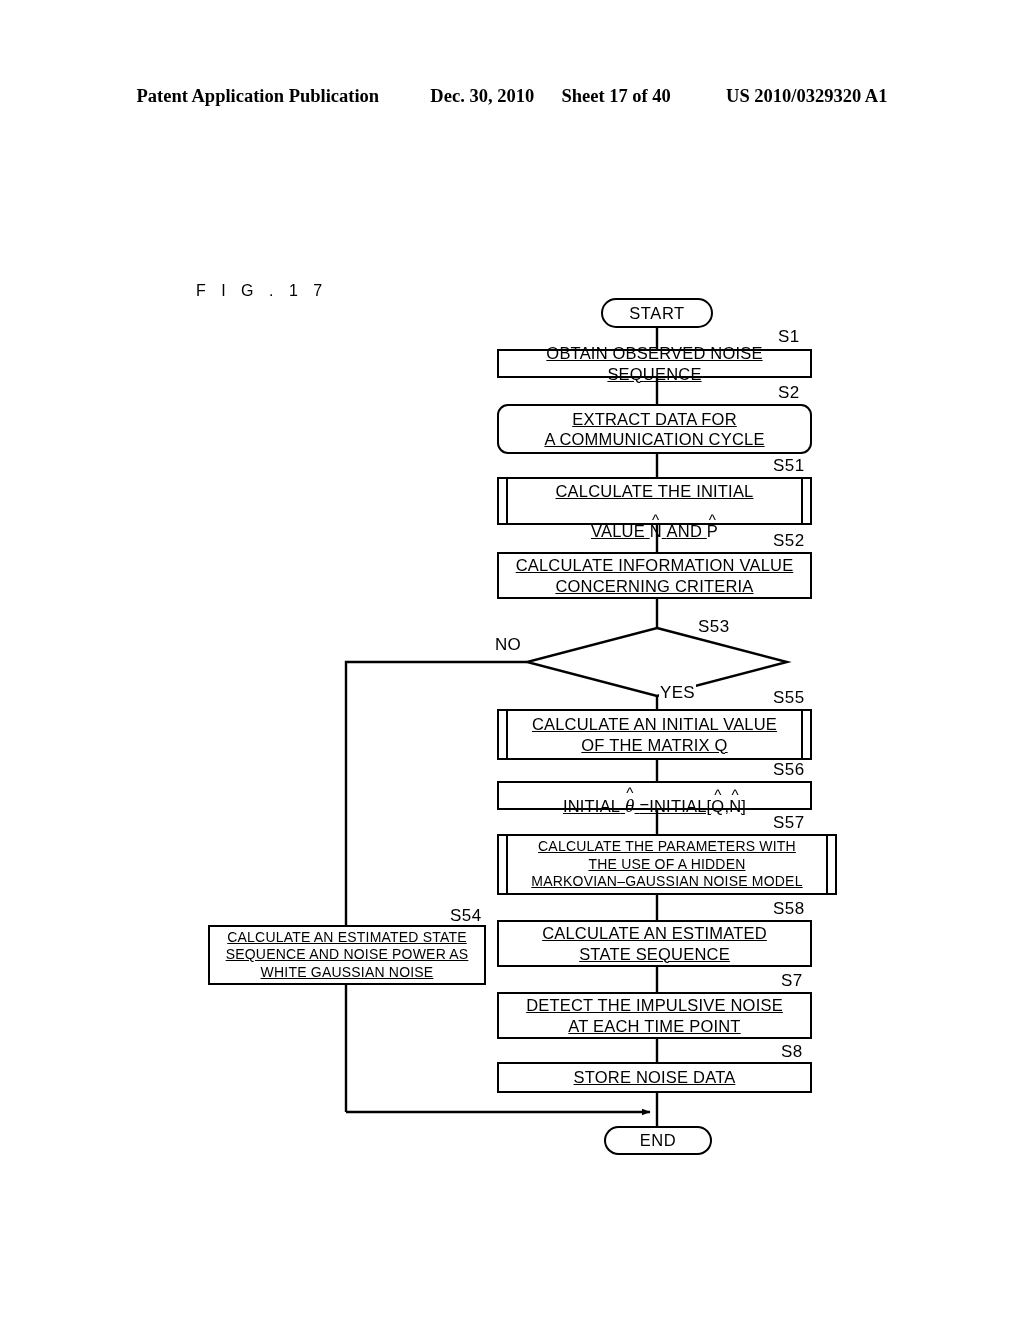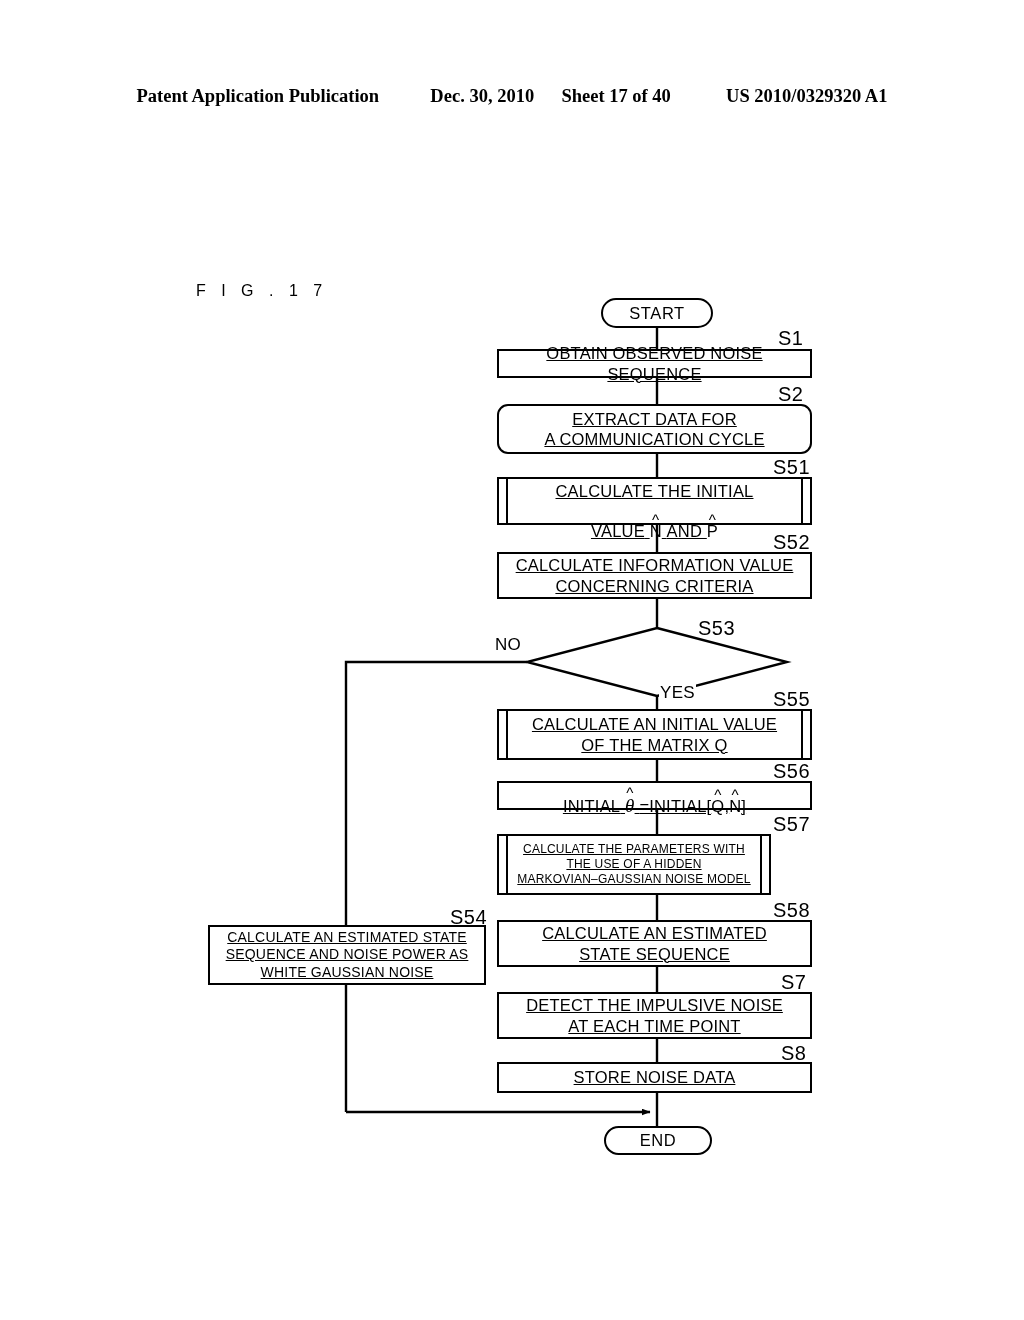--- a/index.html
+++ b/index.html
@@ -103,21 +103,21 @@
     align-items: center;
     justify-content: center;
     font-family: "Liberation Sans", sans-serif;
     font-size: 16.5px;
     letter-spacing: 0.6px;
   }
 
   .step-tag {
     position: absolute;
     font-family: "Liberation Sans", sans-serif;
-    font-size: 20px;
+    font-size: 17px;
     letter-spacing: 0.5px;
     white-space: nowrap;
   }
 
   .branch-label {
     position: absolute;
     font-family: "Liberation Sans", sans-serif;
     font-size: 17px;
     letter-spacing: 0.3px;
     white-space: nowrap;
@@ -252,21 +252,21 @@
   </div>
 
   <div class="step-tag" style="left:773px; top:760px;">S56</div>
   <div class="node" style="left:497px; top:781px; width:315px; height:29px;">
     <span class="frm">
       <span>INITIAL</span>&nbsp;<span class="hatwrap"><span class="hat">^</span><span class="hatchar ital">θ</span></span>&nbsp;<span>=INITIAL[</span><span class="hatwrap"><span class="hat">^</span><span class="hatchar">Q</span></span><span>,</span><span class="hatwrap"><span class="hat">^</span><span class="hatchar">N</span></span><span>]</span>
     </span>
   </div>
 
   <div class="step-tag" style="left:773px; top:813px;">S57</div>
-  <div class="node predef" style="left:497px; top:834px; width:274px; height:61px; font-size:12px;">
+  <div class="node predef" style="left:497px; top:834px; width:340px; height:61px; font-size:14px;">
     <span>CALCULATE THE PARAMETERS WITH
 THE USE OF A HIDDEN
 MARKOVIAN–GAUSSIAN NOISE MODEL</span>
   </div>
 
   <div class="step-tag" style="left:450px; top:906px;">S54</div>
   <div class="node" style="left:208px; top:925px; width:278px; height:60px; font-size:14px;">
     <span>CALCULATE AN ESTIMATED STATE
 SEQUENCE AND NOISE POWER AS
 WHITE GAUSSIAN NOISE</span>

